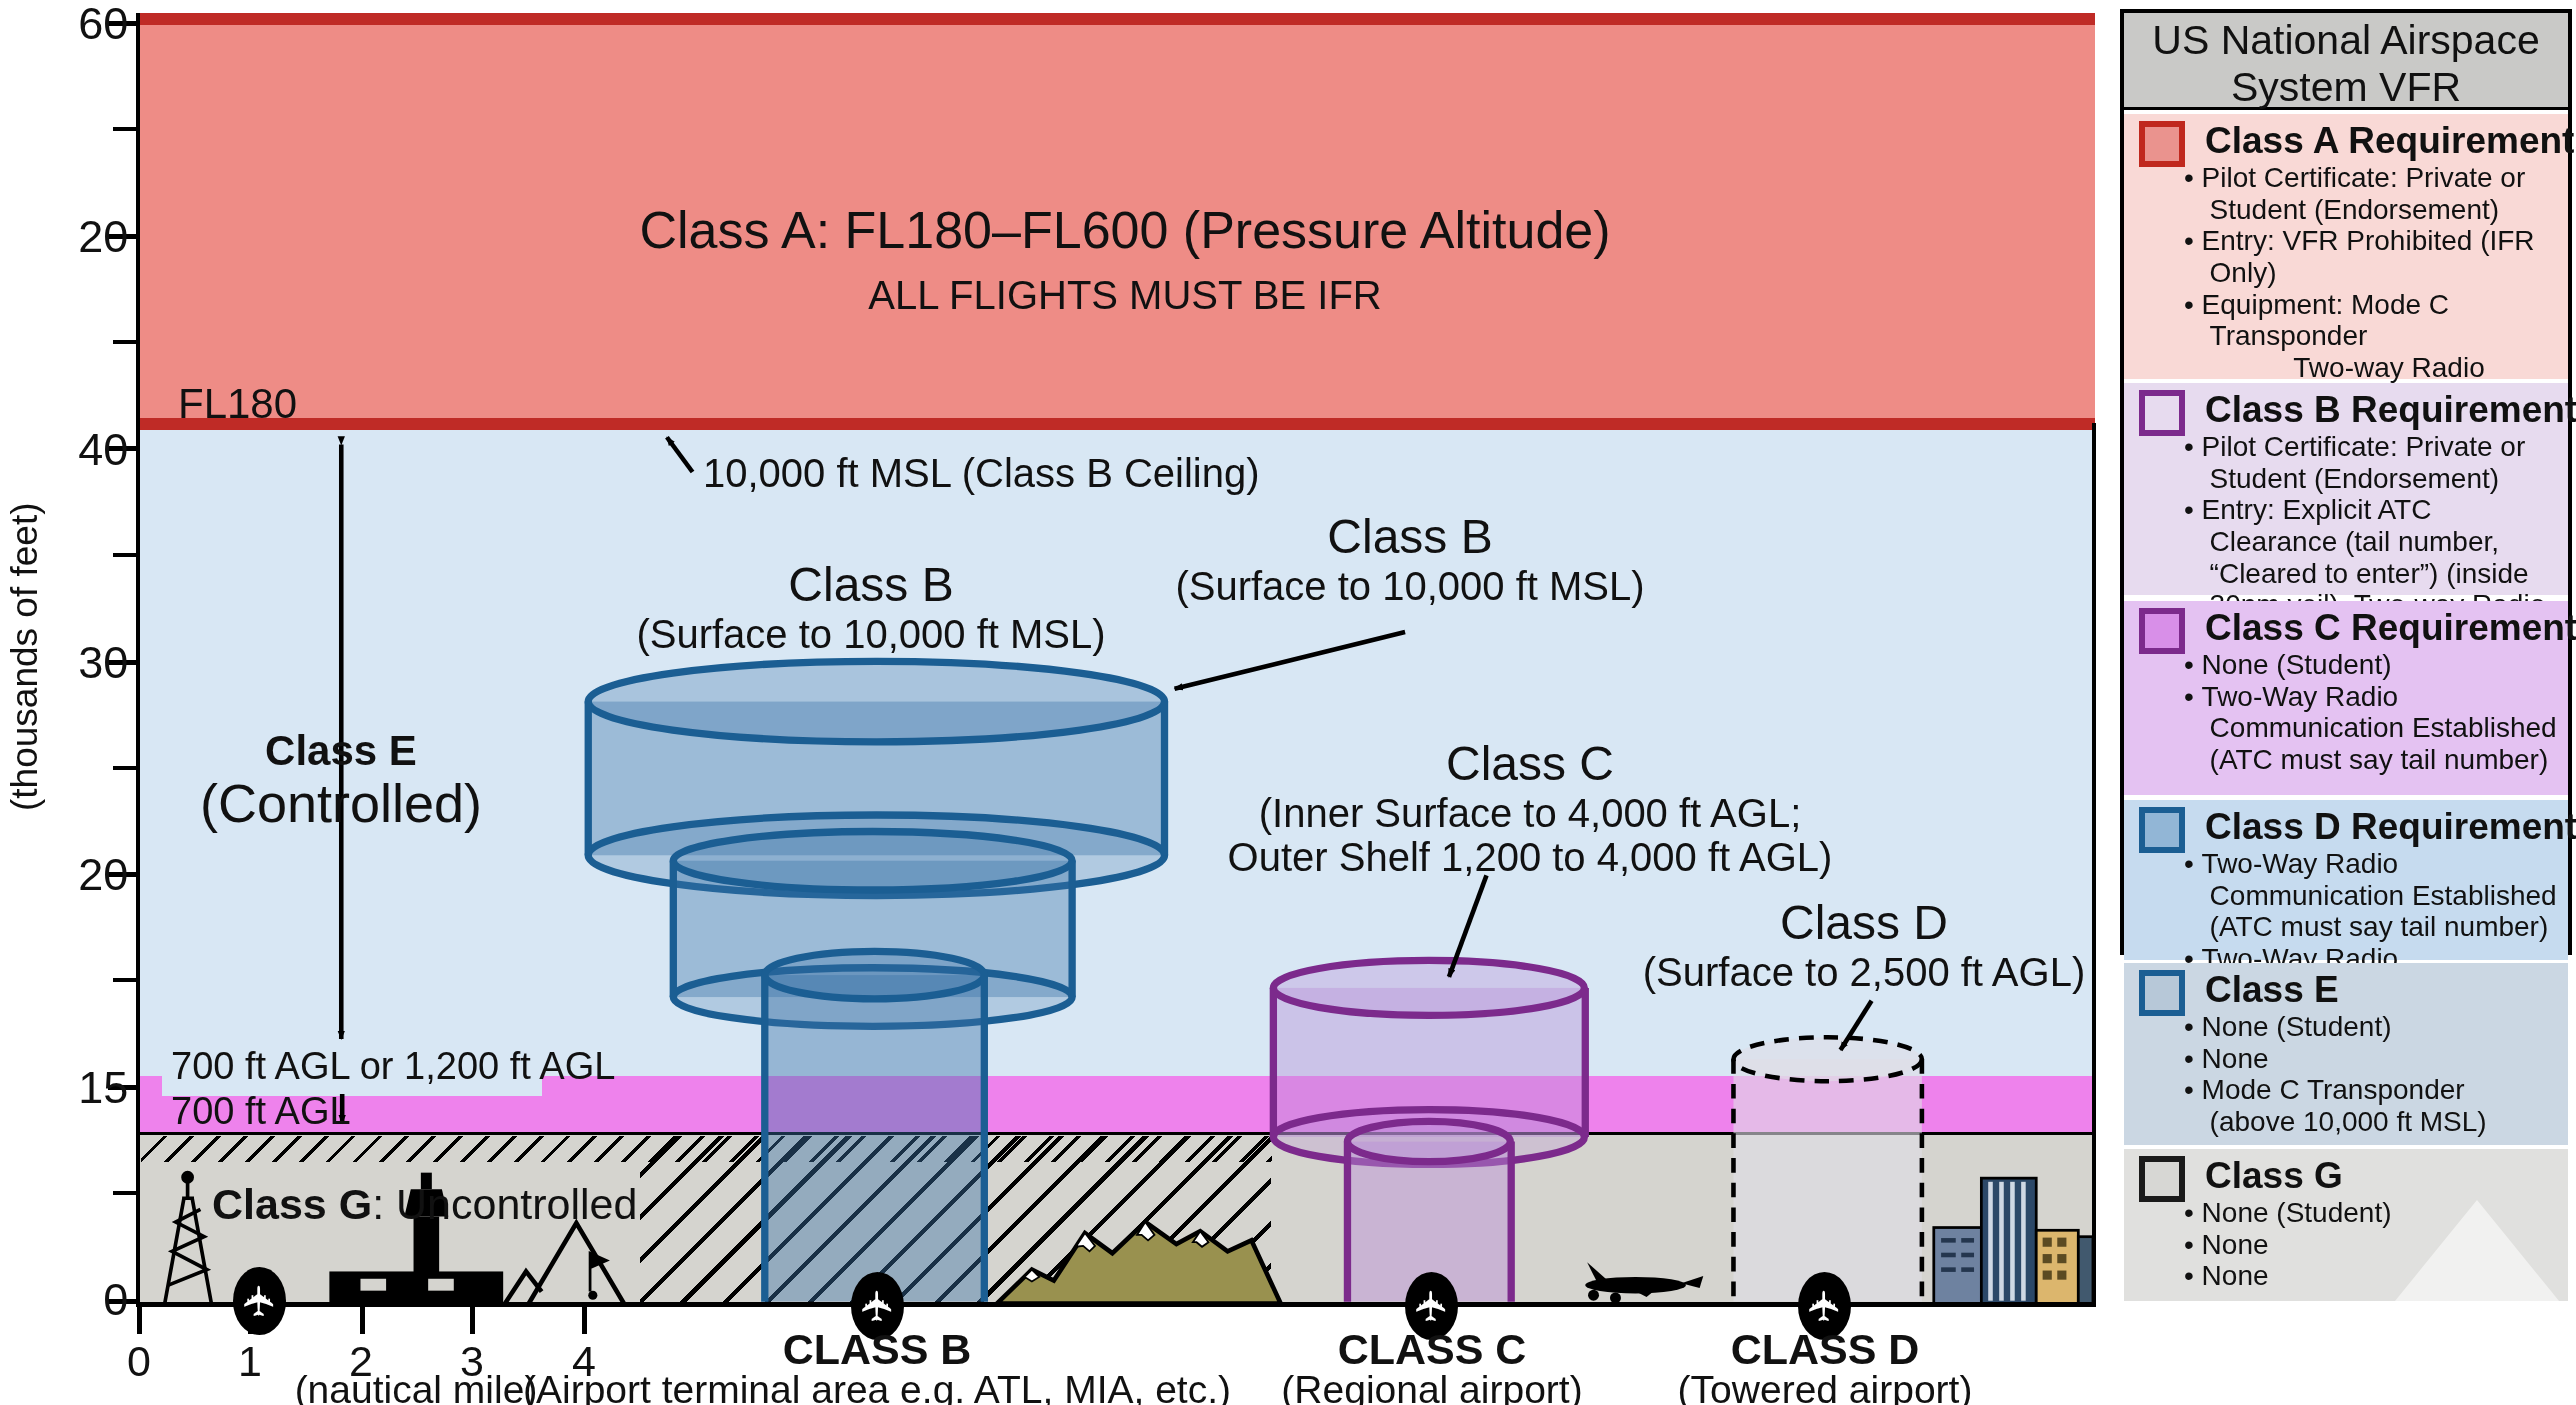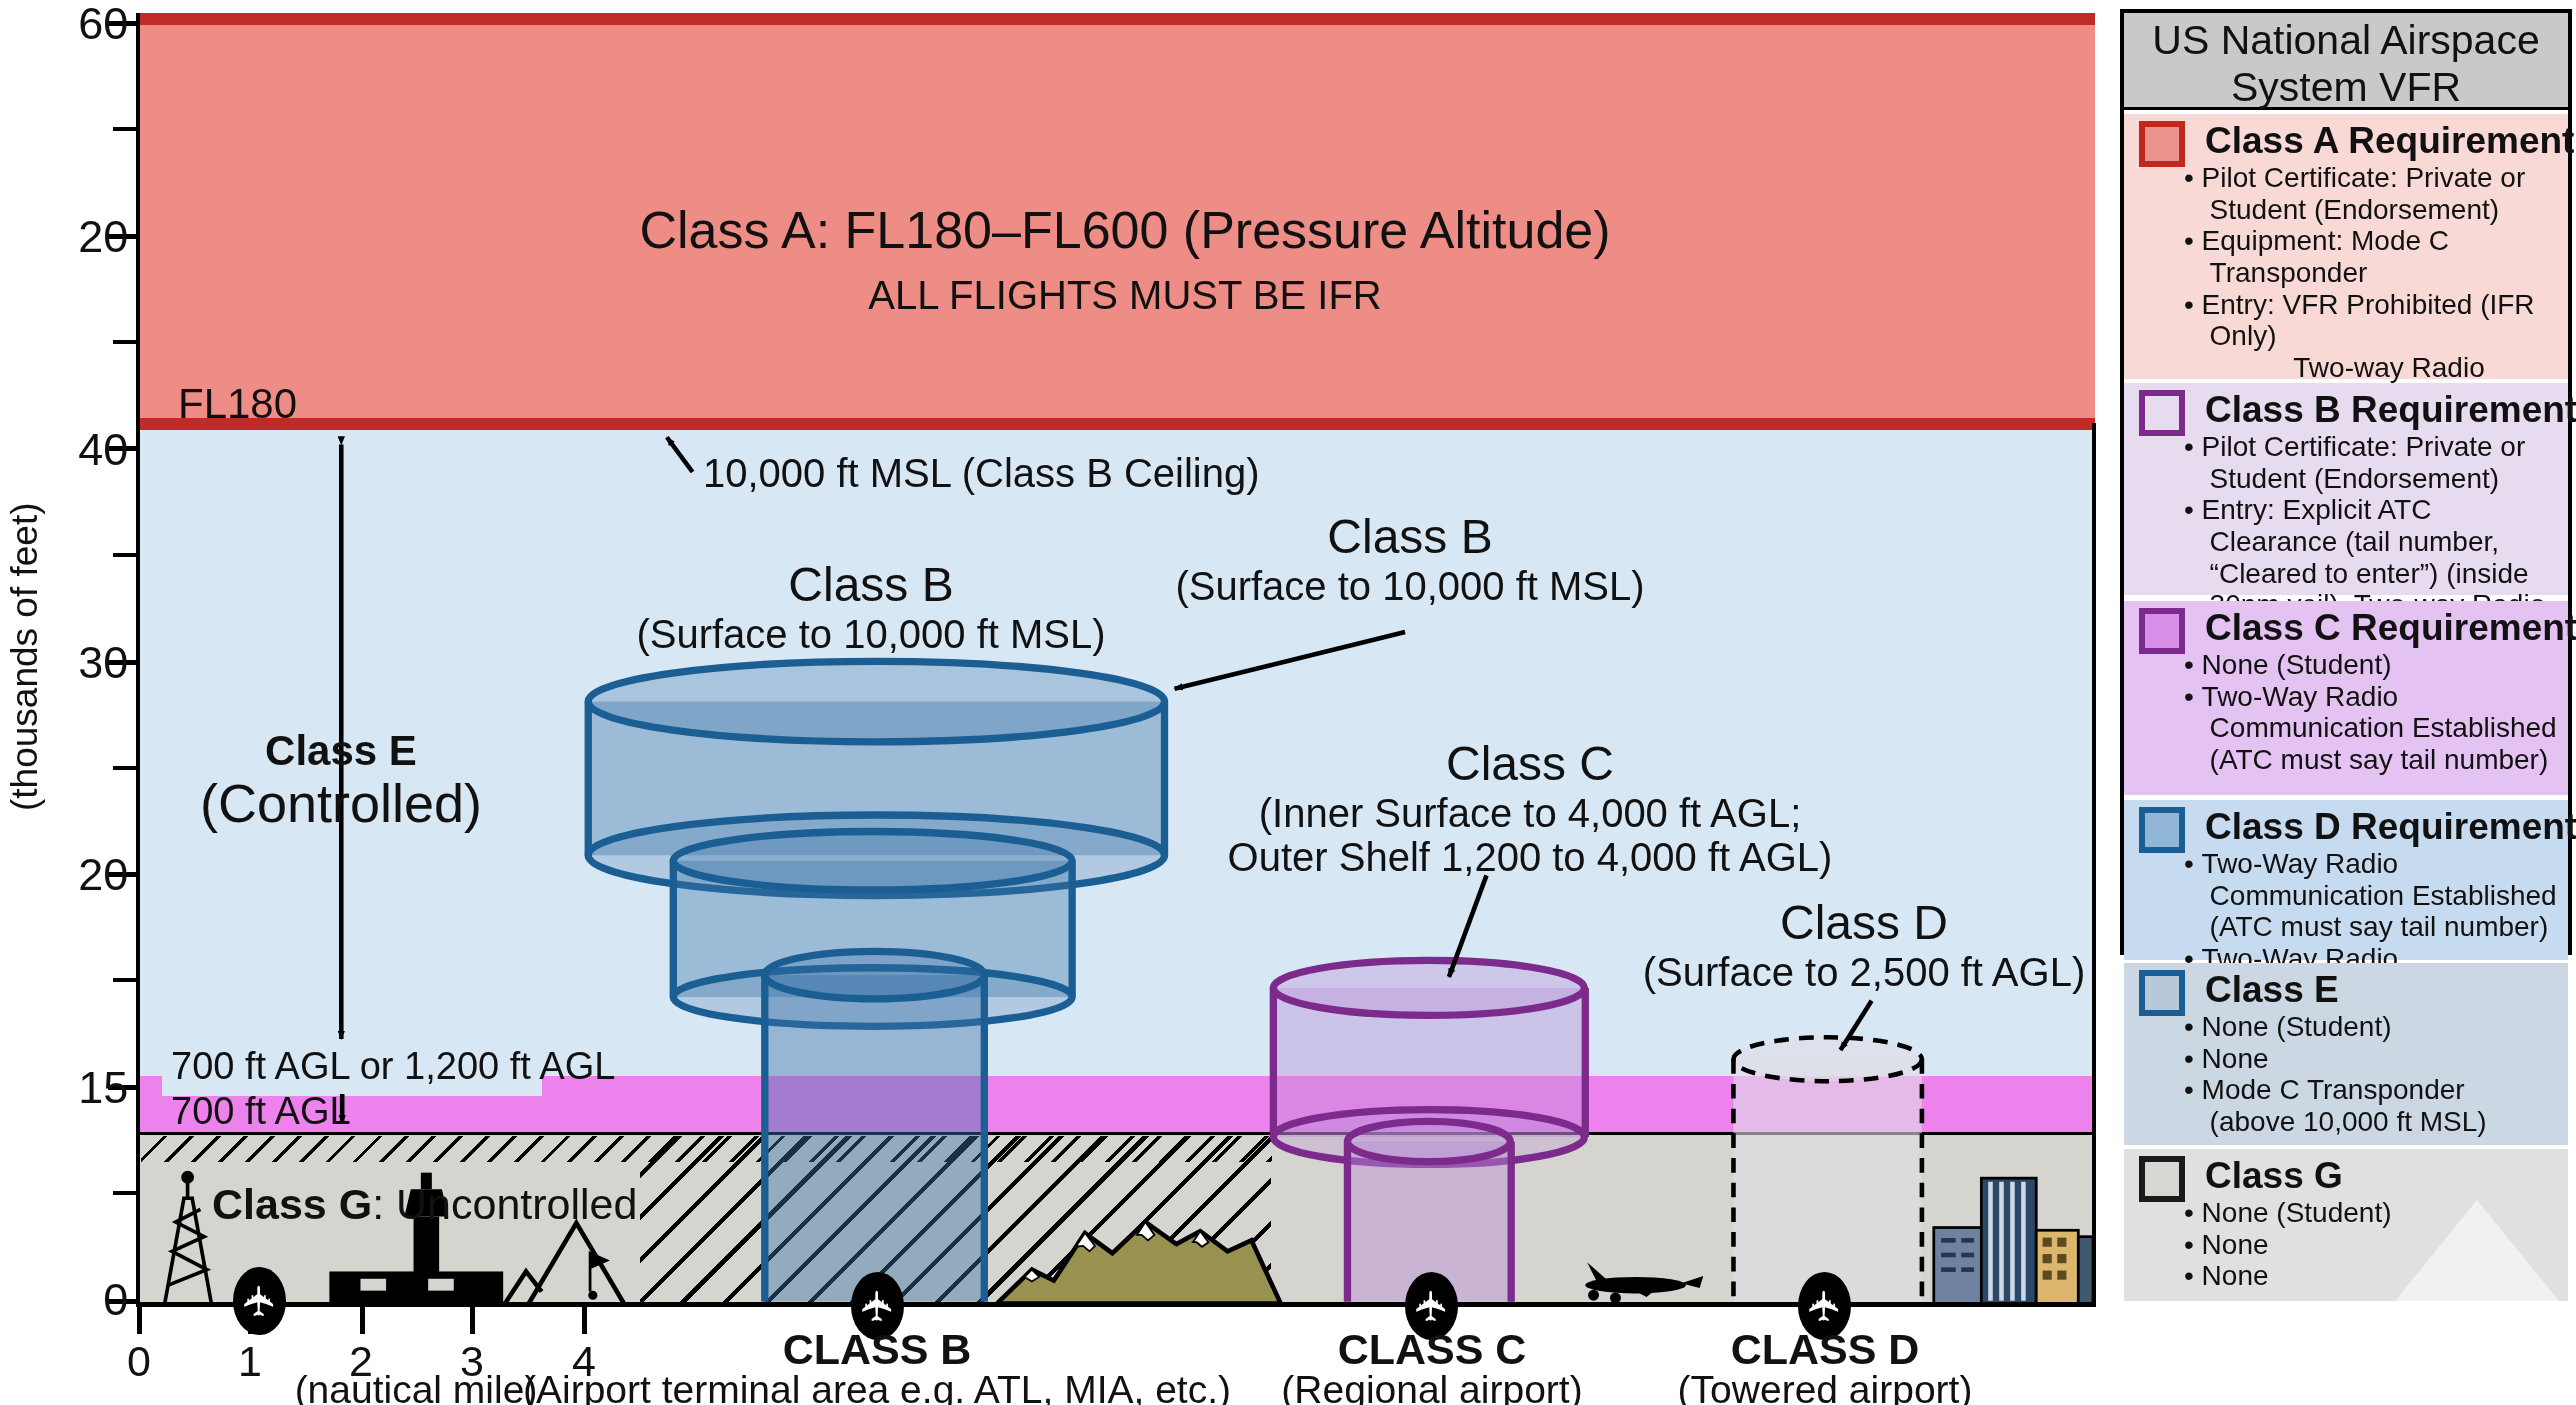--- a/index.html
+++ b/index.html
@@ -286,22 +286,22 @@
   <div id="sidebar-header">
     <div>US National Airspace</div>
     <div>System VFR Requirements</div>
   </div>
 
   <div class="sec" id="sec-a">
     <div class="swatch" id="sw-a"></div>
     <div class="sec-title">Class A Requirements</div>
     <ul>
       <li>Pilot Certificate: Private or Student (Endorsement)</li>
+      <li>Entry: VFR Prohibited (IFR Only)</li>
       <li>Equipment: Mode C Transponder</li>
-      <li>Entry: VFR Prohibited (IFR Only)</li>
       <div class="extra">Two-way Radio</div>
       <div class="extra">IFR Equipped</div>
     </ul>
   </div>
 
   <div class="sec" id="sec-b">
     <div class="swatch" id="sw-b"></div>
     <div class="sec-title">Class B Requirements</div>
     <ul>
       <li>Pilot Certificate: Private or Student (Endorsement)</li>

